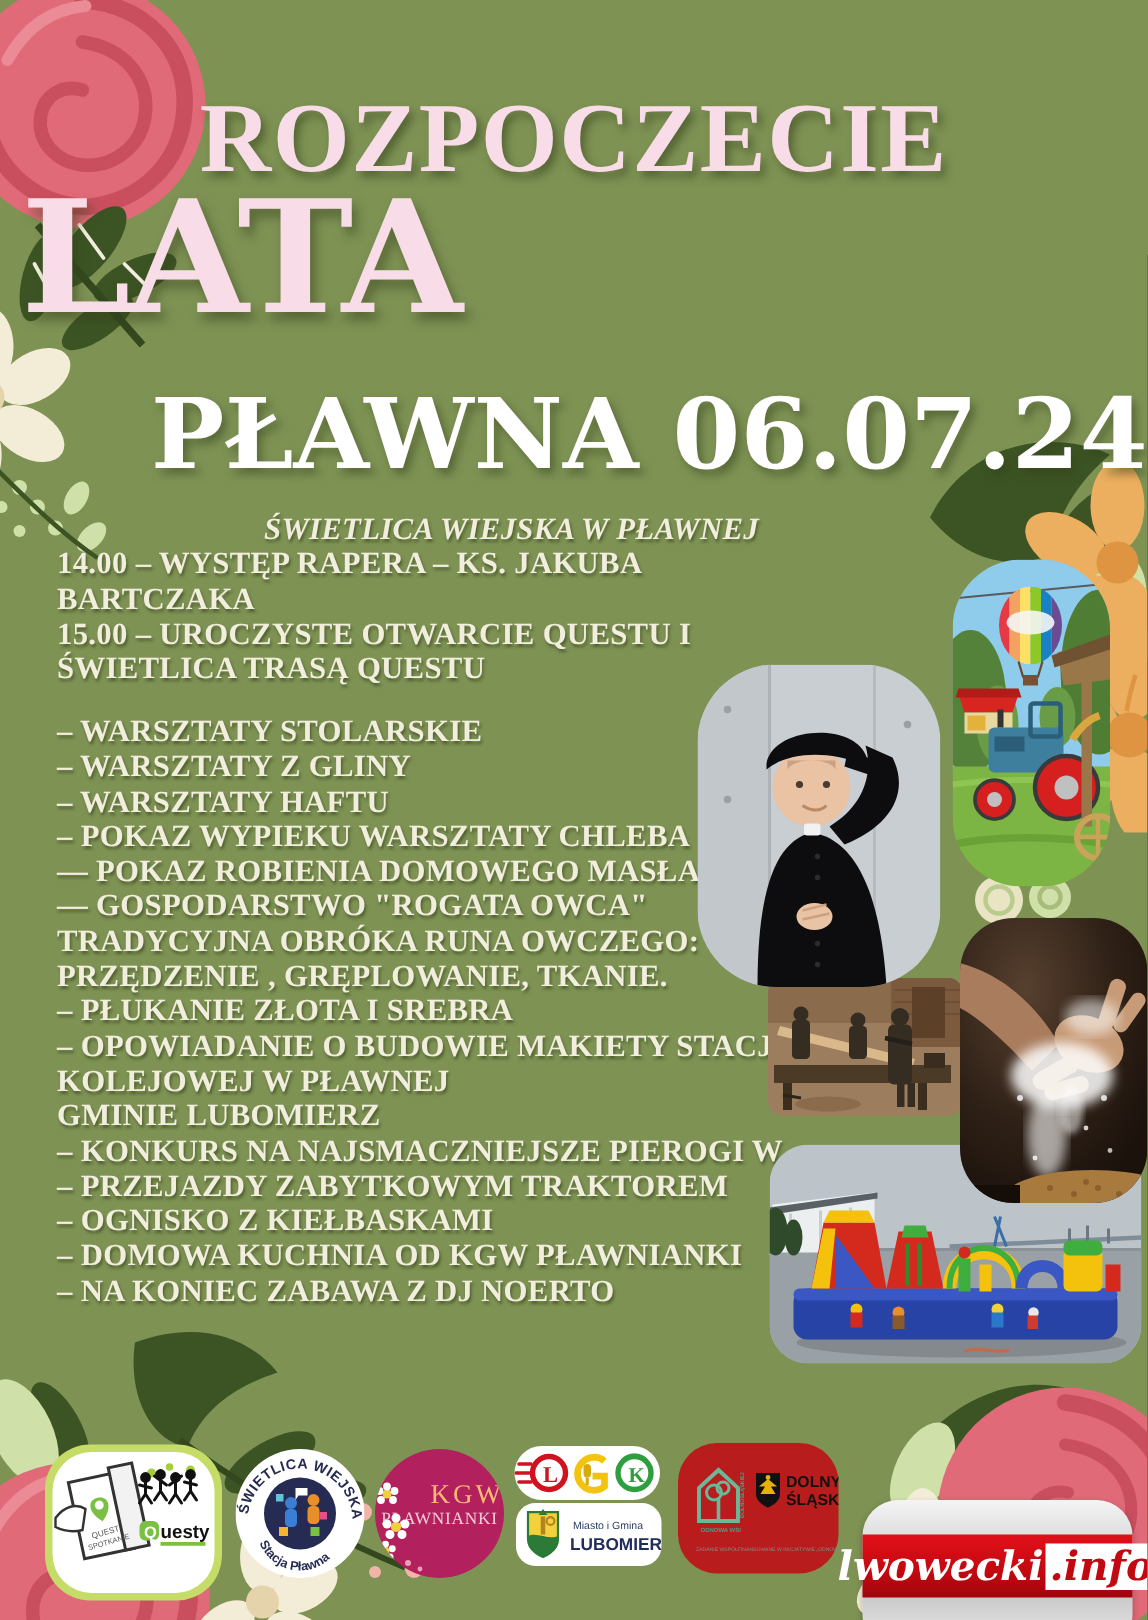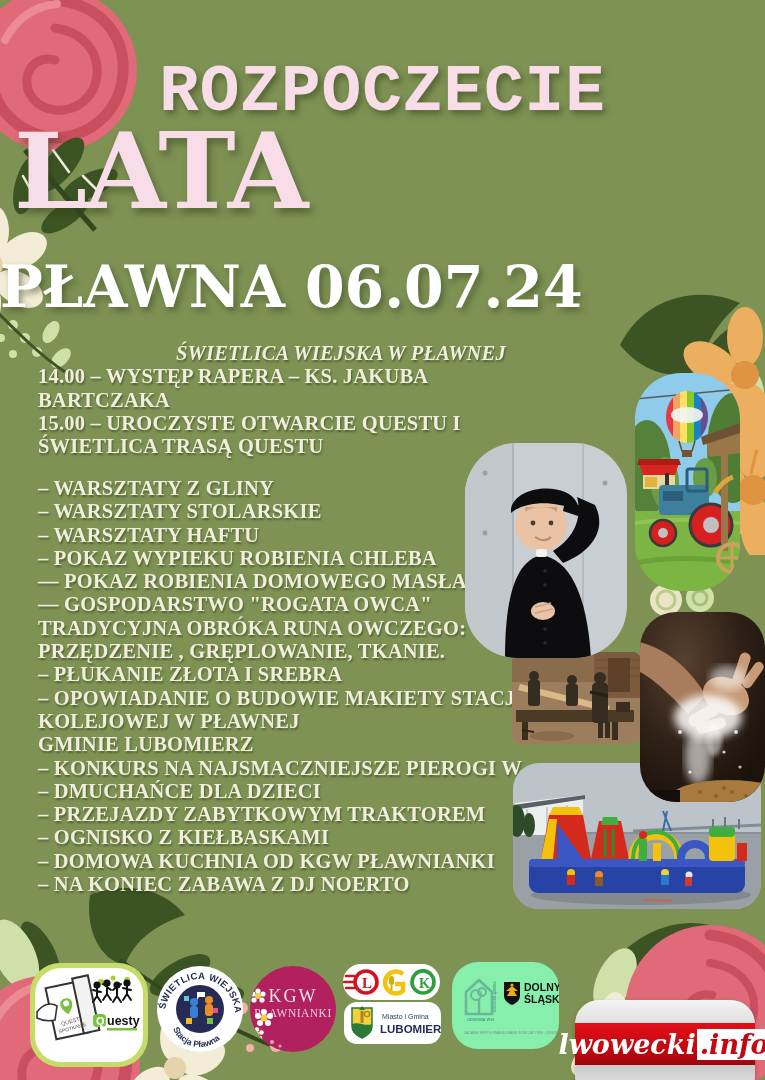--- a/index.html
+++ b/index.html
@@ -5,34 +5,34 @@
   html,body{margin:0;padding:0;background:#55613a;}
   #poster{
     position:relative;width:765px;height:1080px;margin:0 auto;
     background:#7e9254;overflow:hidden;
     font-family:"Liberation Serif",serif;
   }
   .abs{position:absolute;}
   
   .title1{
     left:0;width:765px;top:60px;text-align:center;
-    font-family:Liberation Mono, monospace;font-weight:bold;
+    font-family:Liberation Serif, serif;font-weight:bold;
     font-size:66px;line-height:1;color:#f8dce7;letter-spacing:1px;
     text-shadow:3px 4px 6px rgba(52,63,28,.55);z-index:3;
   }
   .title2{
     left:14px;width:765px;top:120px;text-align:left;
     font-family:"DejaVu Serif",serif;font-weight:bold;
     font-size:104px;line-height:1;color:#f8dce7;letter-spacing:-2px;
     text-shadow:3px 5px 7px rgba(52,63,28,.55);z-index:3;
   }
   .subtitle{
-    left:0;width:765px;top:258px;text-align:left;
+    left:0;width:765px;top:258px;text-align:right;
     font-family:"DejaVu Serif",serif;font-weight:bold;
-    font-size:57px;line-height:1;color:#ffffff;letter-spacing:0px;
+    font-size:65px;line-height:1;color:#ffffff;letter-spacing:0px;
     text-shadow:3px 4px 6px rgba(52,63,28,.5);z-index:3;
   }
   
   .textblock{left:38px;width:540px;z-index:3;}
   #schedule{top:342px;}
   #program{top:477px;}
   .line{
     white-space:nowrap;font-weight:bold;font-size:20.5px;line-height:23.3px;
     color:#f1eedd;letter-spacing:.2px;
     text-shadow:1px 2px 2px rgba(44,54,20,.55);
@@ -48,25 +48,25 @@
   #photo-hands{left:640px;top:612px;width:125px;height:190px;border-radius:36px;z-index:5;}
   #photo-castle{left:513px;top:763px;width:248px;height:146px;border-radius:26px;}
   
   .decor{z-index:1;}
   
   .logo{z-index:10;}
   #logo-questy{left:30px;top:963px;width:118px;height:104px;background:#c6dc68;border-radius:30px;padding:0;}
   #logo-questy .inner{position:absolute;left:5px;top:5px;width:108px;height:94px;background:#ffffff;border-radius:26px;}
   #logo-swietlica{left:157px;top:966px;width:86px;height:86px;}
   #logo-kgw{left:250px;top:966px;width:86px;height:86px;border-radius:50%;background:#b2215e;overflow:hidden;text-align:center;}
-  #logo-kgw .kgw1{margin-top:20px;font-family:"Liberation Serif",serif;font-size:18px;letter-spacing:2px;color:#e5e5e5;}
+  #logo-kgw .kgw1{margin-top:20px;font-family:"Liberation Serif",serif;font-size:18px;letter-spacing:2px;color:#fdba74;text-align:right;}
   #logo-kgw .kgw2{font-family:"Liberation Serif",serif;font-size:11.5px;letter-spacing:.5px;color:#f3cdd9;}
   #logo-lgk{left:343px;top:964px;width:97px;height:36px;background:#fff;border-radius:18px;}
   #logo-lubomierz{left:344px;top:1002px;width:97px;height:42px;background:#fff;border-radius:13px;}
-  #logo-odnowa{left:452px;top:962px;width:107px;height:87px;background:#86efac;border-radius:26px;}
+  #logo-odnowa{left:452px;top:962px;width:107px;height:87px;background:#b91c1c;border-radius:26px;}
   #logo-lwowecki{left:575px;top:1000px;width:180px;height:100px;border-radius:24px;
      background:linear-gradient(180deg,#f4f4f4 0%,#d9d9d9 30%,#bfbfbf 55%,#eeeeee 100%);
      box-shadow:0 2px 4px rgba(0,0,0,.25);}
   #logo-lwowecki .band{position:absolute;left:0;top:23px;width:180px;height:42px;
      background:linear-gradient(180deg,#e11019 0%,#c20810 60%,#9f050c 100%);
      display:flex;align-items:center;justify-content:center;}
   #logo-lwowecki .w1{font-family:"DejaVu Serif",serif;font-style:italic;font-weight:bold;
      font-size:27px;color:#ffffff;}
   #logo-lwowecki .w2{font-family:"DejaVu Serif",serif;font-style:italic;font-weight:bold;
      font-size:27px;color:#c20810;background:#ffffff;padding:0 3px;margin-left:1px;}
@@ -219,34 +219,33 @@
 
   <div class="abs textblock" id="schedule">
     <div class="line venue">ŚWIETLICA WIEJSKA W PŁAWNEJ</div>
     <div class="line">14.00 – WYSTĘP RAPERA – KS. JAKUBA</div>
     <div class="line">BARTCZAKA</div>
     <div class="line">15.00 – UROCZYSTE OTWARCIE QUESTU I</div>
     <div class="line">ŚWIETLICA TRASĄ QUESTU</div>
   </div>
 
   <div class="abs textblock" id="program">
+    <div class="line">– WARSZTATY STOLARSKIE</div>
     <div class="line">– WARSZTATY Z GLINY</div>
-    <div class="line">– WARSZTATY STOLARSKIE</div>
     <div class="line">– WARSZTATY HAFTU</div>
-    <div class="line">– POKAZ WYPIEKU ROBIENIA CHLEBA</div>
+    <div class="line">– POKAZ WYPIEKU WARSZTATY CHLEBA</div>
     <div class="line">— POKAZ ROBIENIA DOMOWEGO MASŁA</div>
     <div class="line">— GOSPODARSTWO "ROGATA OWCA"</div>
     <div class="line">TRADYCYJNA OBRÓKA RUNA OWCZEGO:</div>
     <div class="line">PRZĘDZENIE  , GRĘPLOWANIE, TKANIE.</div>
     <div class="line">– PŁUKANIE ZŁOTA I SREBRA</div>
     <div class="line">– OPOWIADANIE O BUDOWIE MAKIETY STACJI</div>
     <div class="line">KOLEJOWEJ W PŁAWNEJ</div>
     <div class="line">GMINIE LUBOMIERZ</div>
     <div class="line">– KONKURS NA NAJSMACZNIEJSZE PIEROGI W</div>
-    <div class="line">– DMUCHAŃCE DLA DZIECI</div>
     <div class="line">– PRZEJAZDY ZABYTKOWYM TRAKTOREM</div>
     <div class="line">– OGNISKO Z KIEŁBASKAMI</div>
     <div class="line">– DOMOWA KUCHNIA OD KGW PŁAWNIANKI</div>
     <div class="line">– NA KONIEC ZABAWA Z DJ NOERTO</div>
   </div>
 
   <div class="abs photo" id="photo-priest">
     <svg width="162" height="215" viewBox="0 0 162 215">
       <rect width="162" height="215" fill="#c9ced3"></rect>
       <rect x="0" y="0" width="48" height="215" fill="#c2c7cc"></rect>

